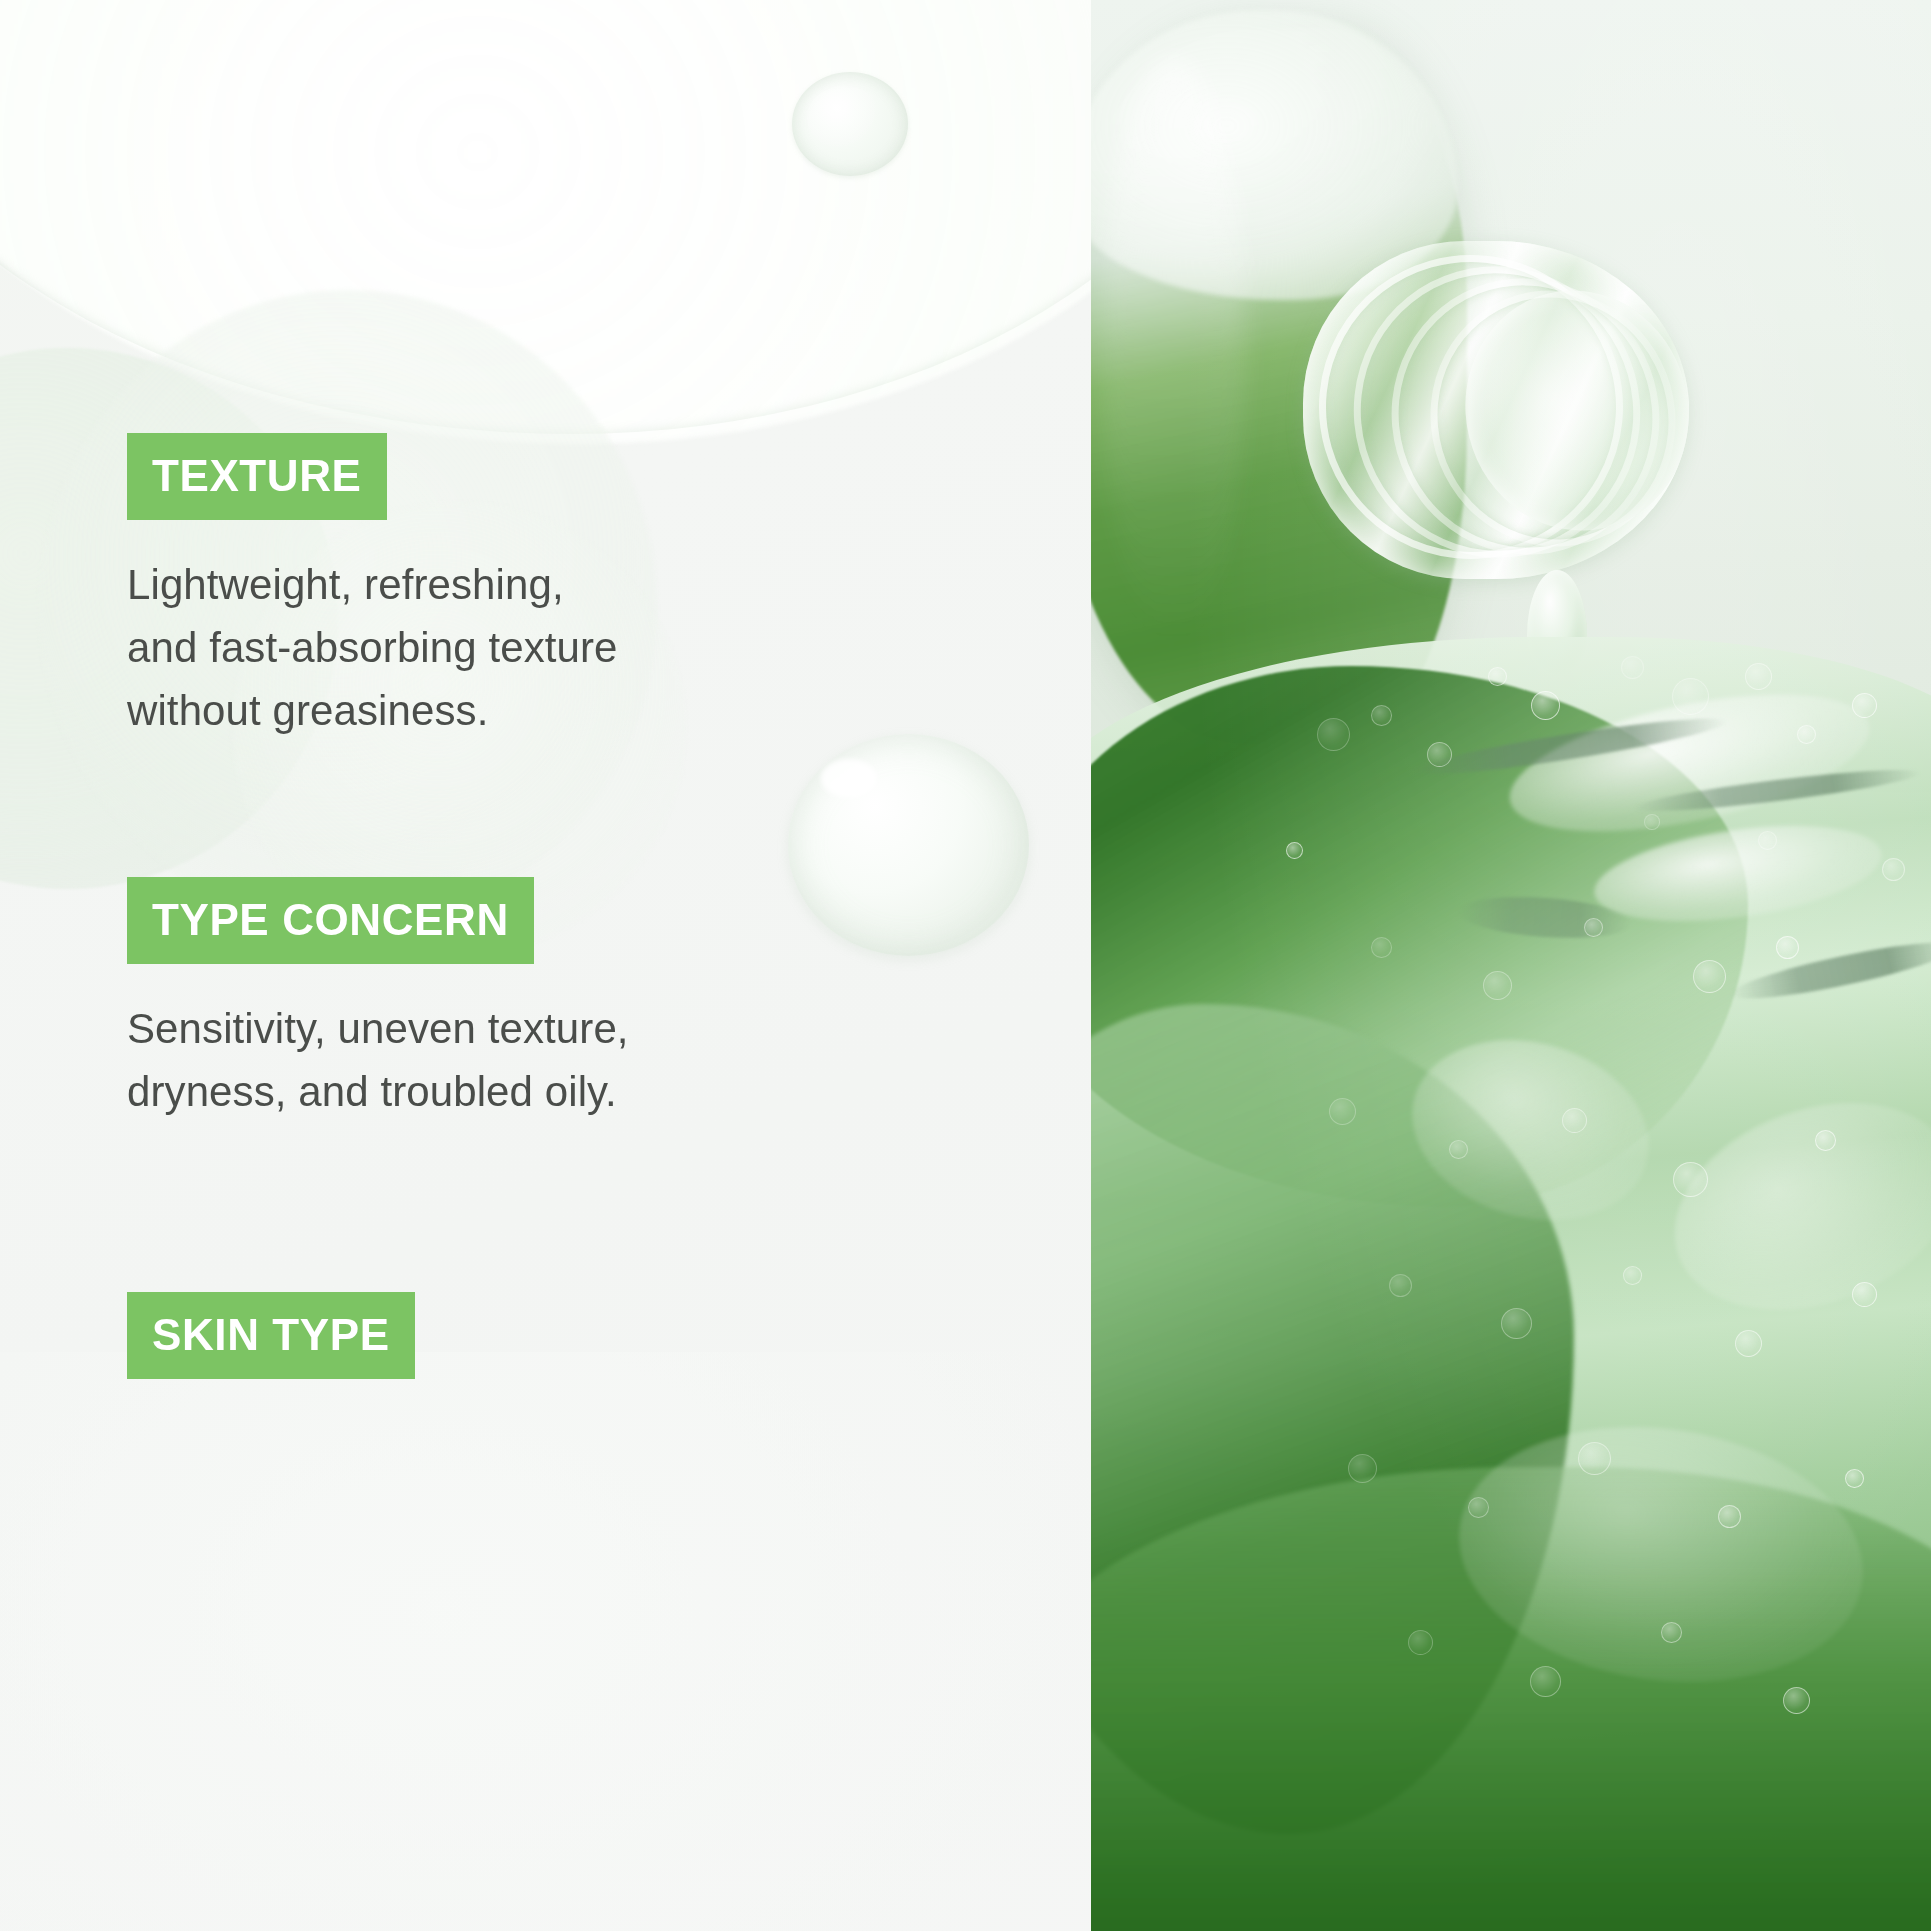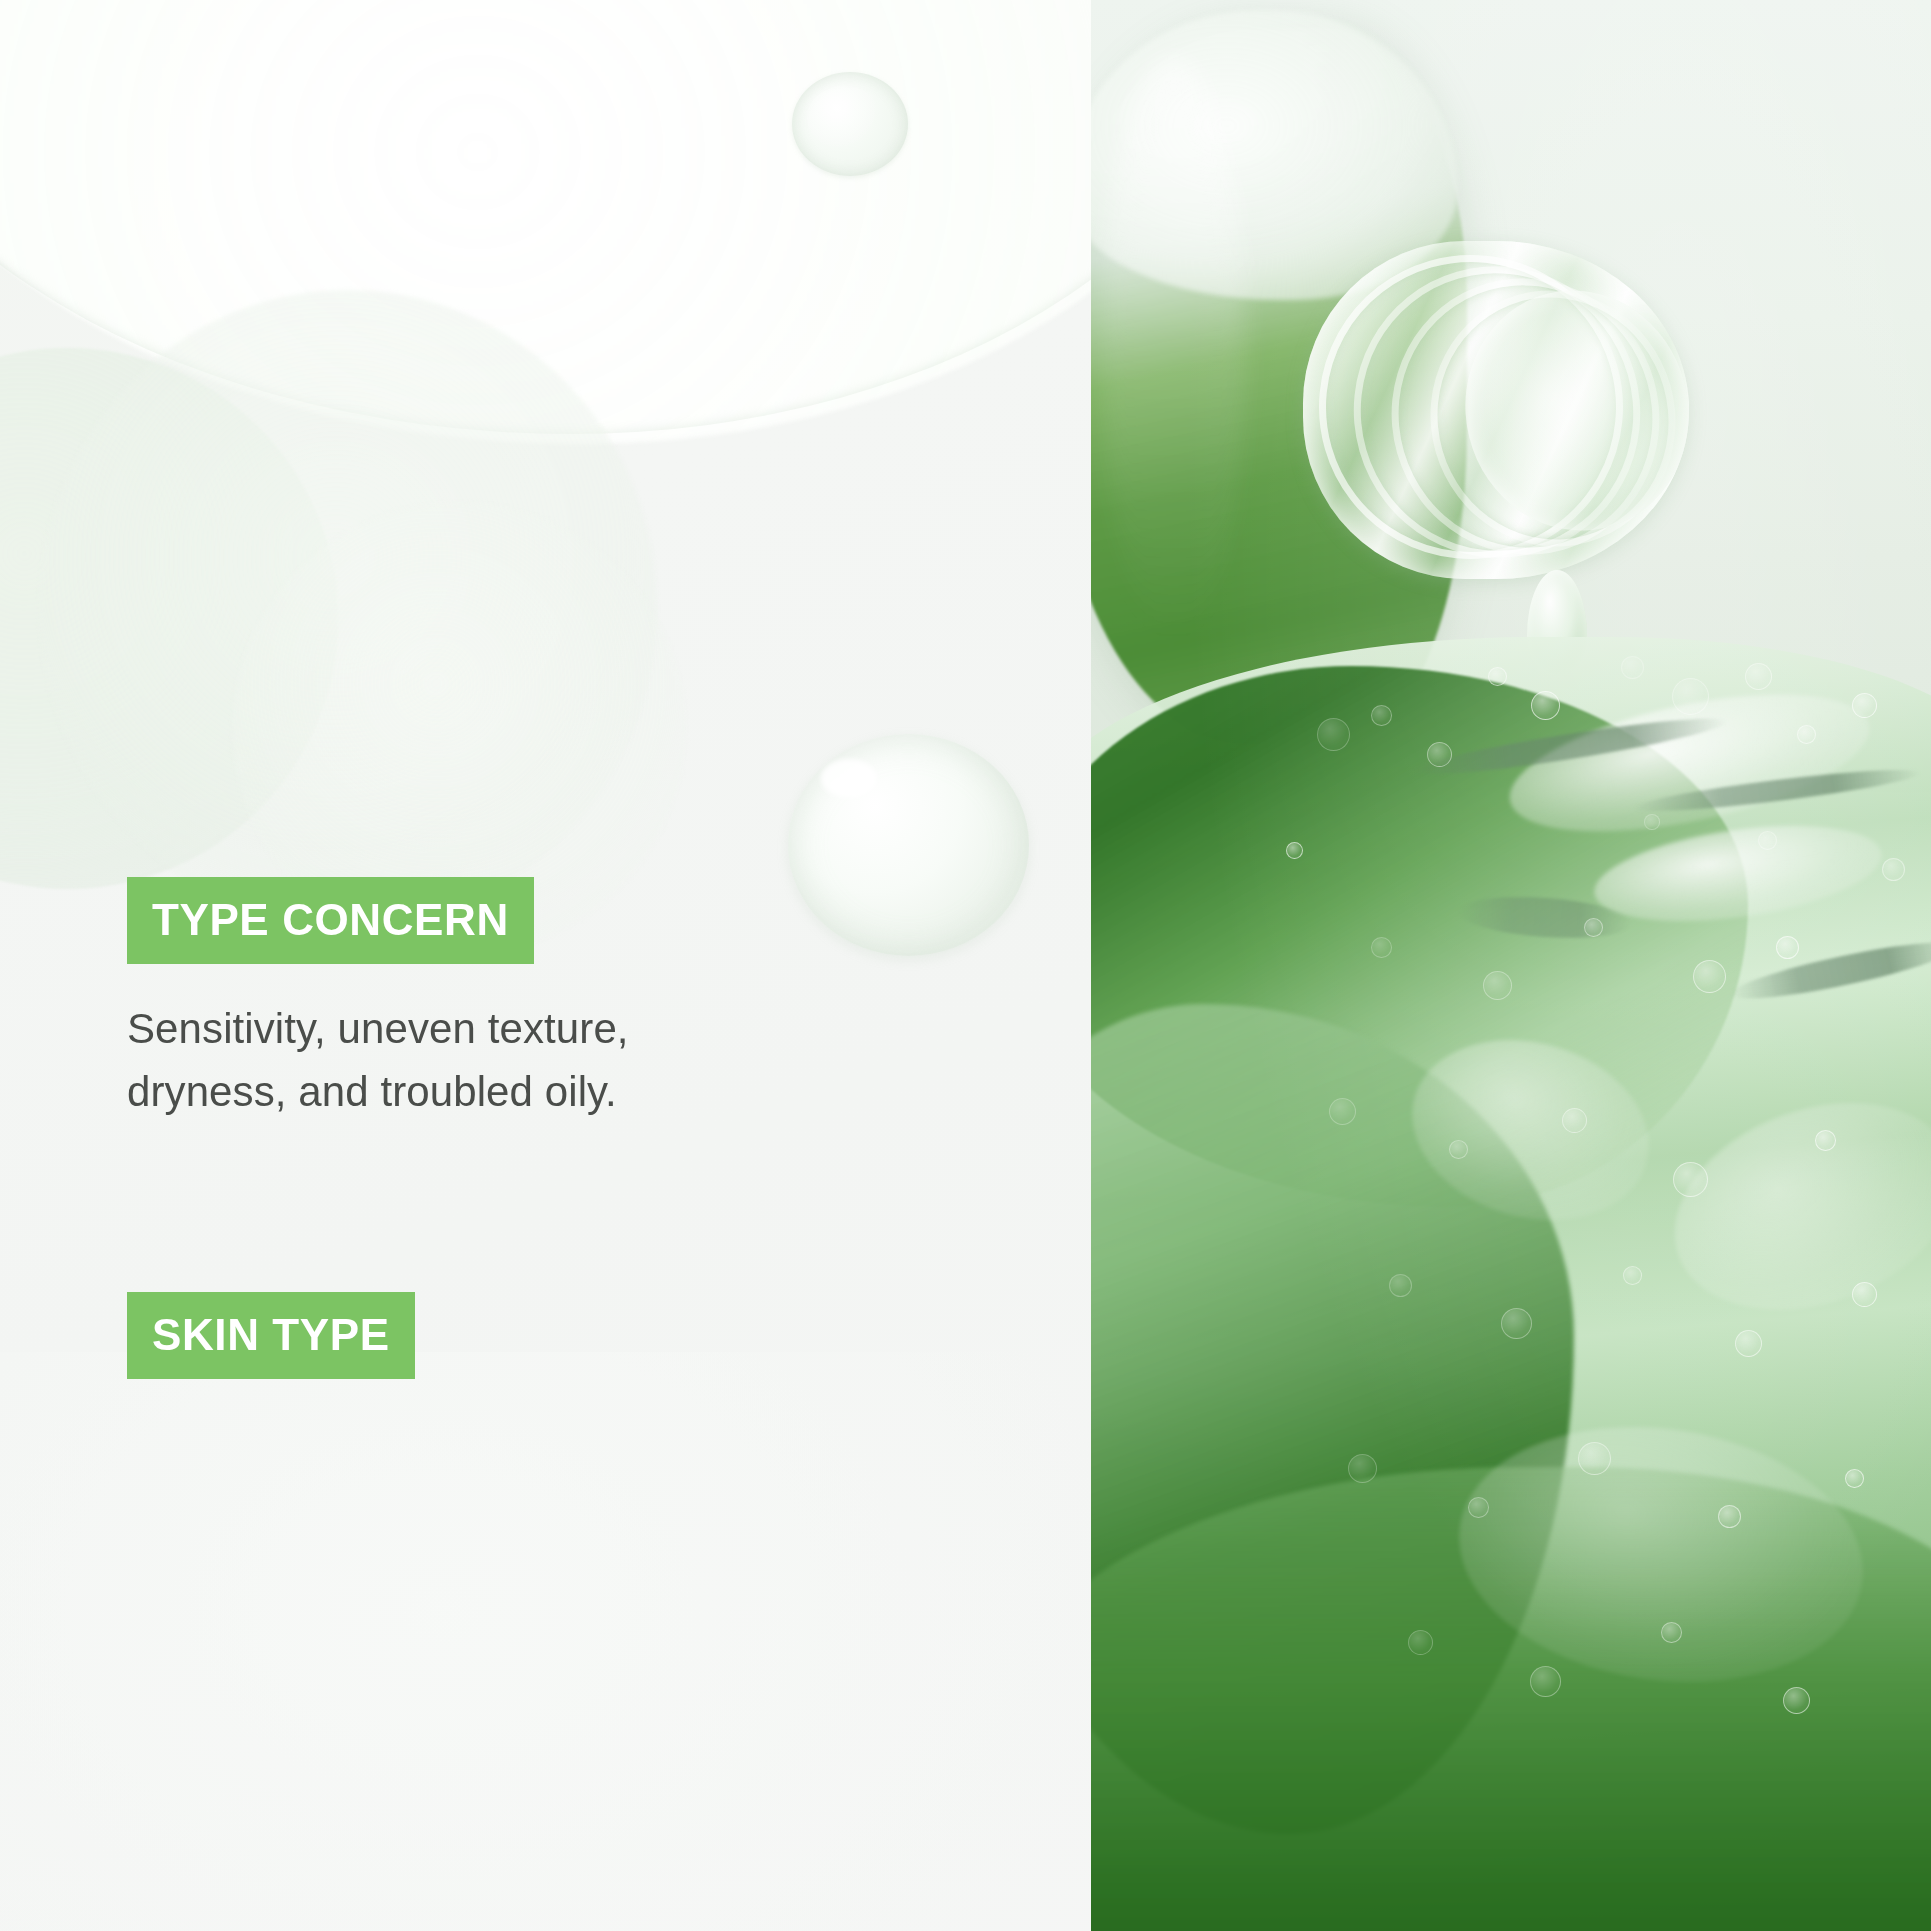--- a/index.html
+++ b/index.html
@@ -342,20 +342,24 @@
     <div class="bubble-b"></div>
     <div class="bubble-c"></div>
     <div class="droplet-small"></div>
     <div class="droplet-big"></div>
     <div class="left-soft-bottom"></div>
   </div>
 
   <div class="content">
 
     <div class="section sec-1">
+      <div class="tag">TEXTURE</div>
+      <div class="body-text">Lightweight, refreshing,
+and fast-absorbing texture
+without greasiness.</div>
     </div>
 
     <div class="section sec-2">
       <div class="tag">TYPE CONCERN</div>
       <div class="body-text">Sensitivity, uneven texture,
 dryness, and troubled oily.</div>
     </div>
 
     <div class="section sec-3">
       <div class="tag">SKIN TYPE</div>

